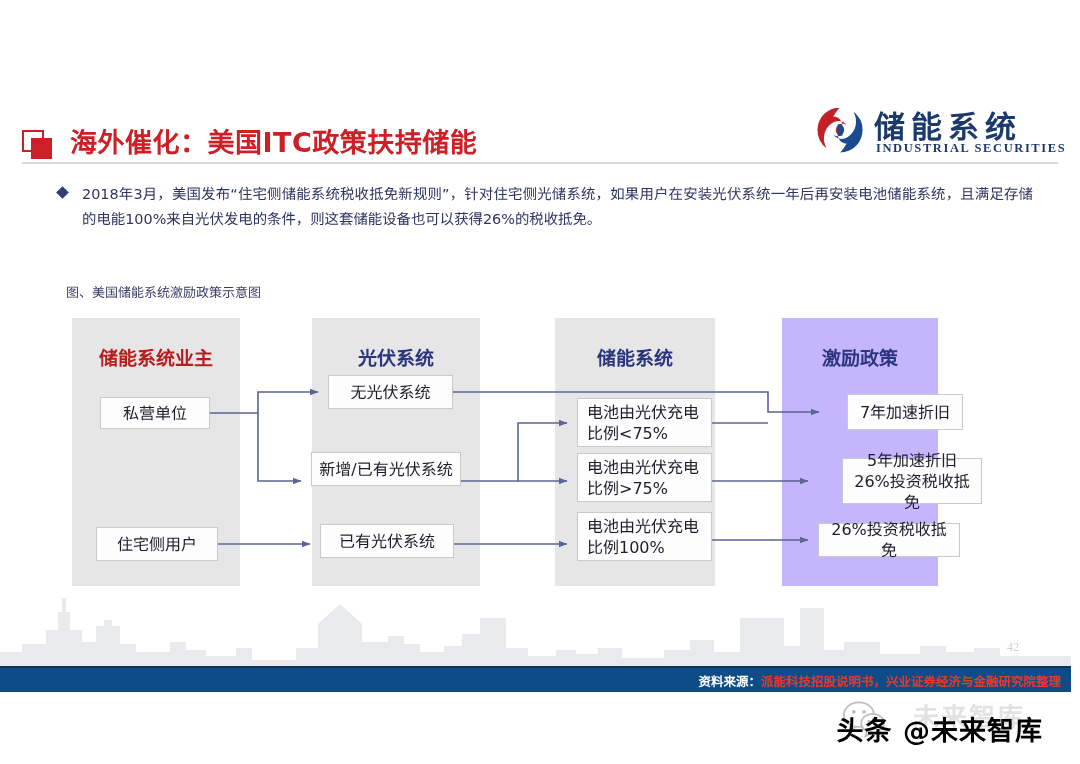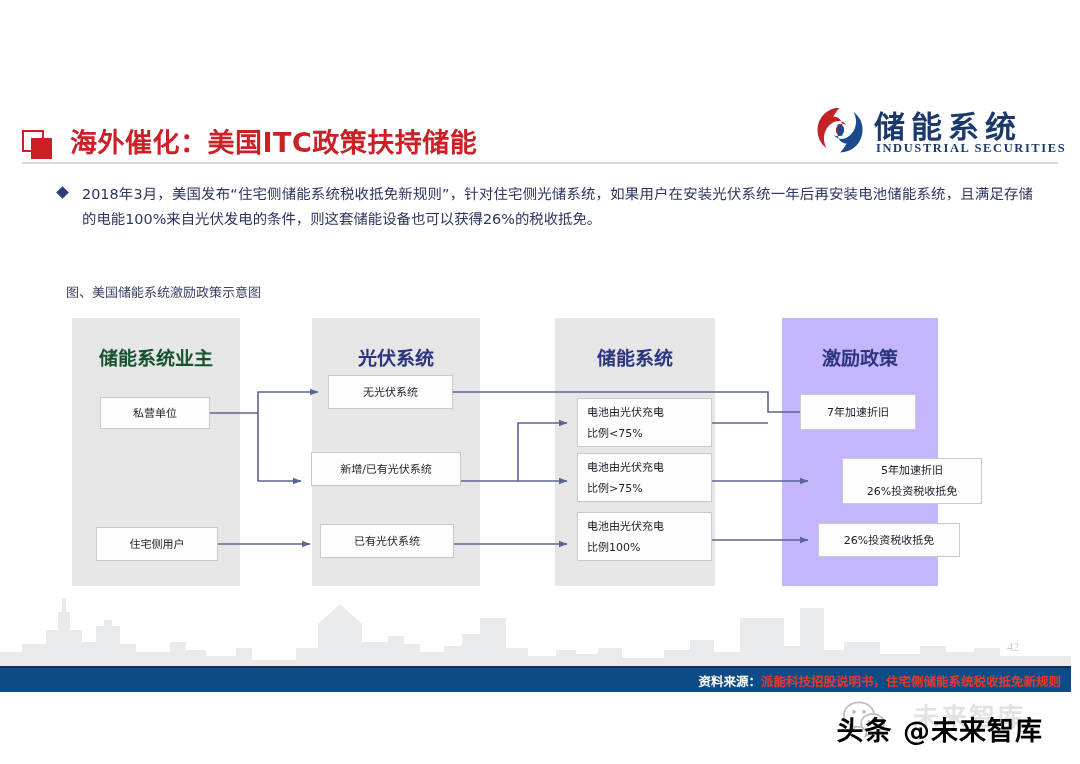--- a/index.html
+++ b/index.html
@@ -64,21 +64,21 @@
   .col-title{
     position:absolute;top:25px;left:0;right:0;text-align:center;
     font-family:"DejaVu Sans","Liberation Sans",sans-serif;
     font-size:19px;font-weight:bold;color:#2b3580;white-space:nowrap;
   }
   .node{
     position:absolute;background:#fdfdfd;border:1px solid #c9c9c9;
     box-sizing:border-box;
     display:flex;align-items:center;justify-content:center;
     font-family:"DejaVu Sans","Liberation Sans",sans-serif;
-    font-size:11px;color:#1d1d2b;line-height:21px;
+    font-size:16px;color:#1d1d2b;line-height:21px;
     text-align:center;padding:0 6px;
   }
   .node.left{justify-content:flex-start;text-align:left;padding-left:9px;}
   .node .l{display:block;}
   svg.wires{position:absolute;left:0;top:0;width:1080px;height:270px;overflow:visible;pointer-events:none;}
 
   
   .skyline{position:absolute;left:0;bottom:96px;width:1080px;height:78px;}
 
   
@@ -138,21 +138,21 @@
   <div class="bullet-wrap">
     <div class="bullet-dia"></div>
     <div class="bullet-txt">2018年3月，美国发布“住宅侧储能系统税收抵免新规则”，针对住宅侧光储系统，如果用户在安装光伏系统一年后再安装电池储能系统，且满足存储的电能100%来自光伏发电的条件，则这套储能设备也可以获得26%的税收抵免。</div>
   </div>
 
   <div class="fig-cap">图、美国储能系统激励政策示意图</div>
 
   <div class="diagram">
     <div id="cols">
         <div class="col" style="left: 72px; width: 168px; background: rgb(230, 230, 230);">
-          <div class="col-title" style="color: #14532d;">储能系统业主</div>
+          <div class="col-title" style="color: #b91c1c;">储能系统业主</div>
         </div>
         <div class="col" style="left: 312px; width: 168px; background: rgb(230, 230, 230);">
           <div class="col-title" style="color: rgb(43, 53, 128);">光伏系统</div>
         </div>
         <div class="col" style="left: 555px; width: 160px; background: rgb(230, 230, 230);">
           <div class="col-title" style="color: rgb(43, 53, 128);">储能系统</div>
         </div>
         <div class="col" style="left: 782px; width: 156px; background: #c4b5fd;">
           <div class="col-title" style="color: rgb(43, 53, 128);">激励政策</div>
         </div>
@@ -223,21 +223,21 @@
             <span class="l">电池由光伏充电</span>
             <span class="l">比例&gt;75%</span>
           </div>
         </div>
         <div class="node left" style="left: 577px; top: 194px; width: 135px; height: 49px;">
           <div>
             <span class="l">电池由光伏充电</span>
             <span class="l">比例100%</span>
           </div>
         </div>
-        <div class="node" style="left: 800px; top: 76px; width: 116px; height: 36px;">
+        <div class="node" style="left: 847px; top: 76px; width: 116px; height: 36px;">
           <div>
             <span class="l">7年加速折旧</span>
           </div>
         </div>
         <div class="node" style="left: 818px; top: 140px; width: 140px; height: 46px; margin-left: 24px;">
           <div>
             <span class="l">5年加速折旧</span>
             <span class="l">26%投资税收抵免</span>
           </div>
         </div>
@@ -263,21 +263,21 @@
                L784,28 L784,56 L800,56 L800,18 L824,18 L824,60 L844,60 L844,52
                L880,52 L880,64 L920,64 L920,56 L946,56 L946,62 L974,62 L974,58
                L1000,58 L1000,66 L1080,66 L1080,78 Z"></path>
     </g>
   </svg>
 
   <div class="pageno">42</div>
   <div class="foot-top"></div>
   <div class="foot"></div>
   <div class="foot-txt">
-    <span class="lbl">资料来源：</span><span class="src">派能科技招股说明书，住宅侧储能系统税收抵免新规则</span>
+    <span class="lbl">资料来源：</span><span class="src">派能科技招股说明书，兴业证券经济与金融研究院整理</span>
   </div>
 
   <div class="wm">
     <div class="wm-ghost">未来智库</div>
     <svg class="wm-chat" viewBox="0 0 64 52">
       <ellipse cx="25" cy="20" rx="21" ry="17" fill="none" stroke="#8a8a8a" stroke-width="2.4"></ellipse>
       <path d="M14,33 L12,42 L22,36" fill="none" stroke="#8a8a8a" stroke-width="2.4"></path>
       <circle cx="18" cy="16" r="2.6" fill="#8a8a8a"></circle>
         <circle cx="32" cy="16" r="2.6" fill="#8a8a8a"></circle>
       <ellipse cx="44" cy="32" rx="16" ry="13" fill="#ffffff" stroke="#8a8a8a" stroke-width="2.4"></ellipse>

